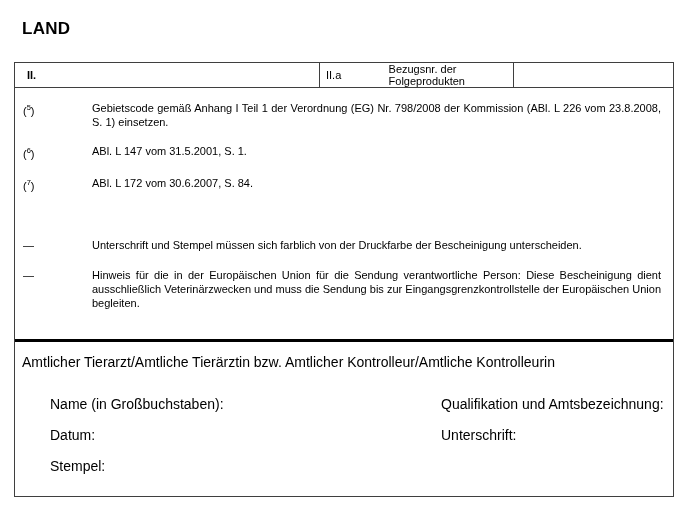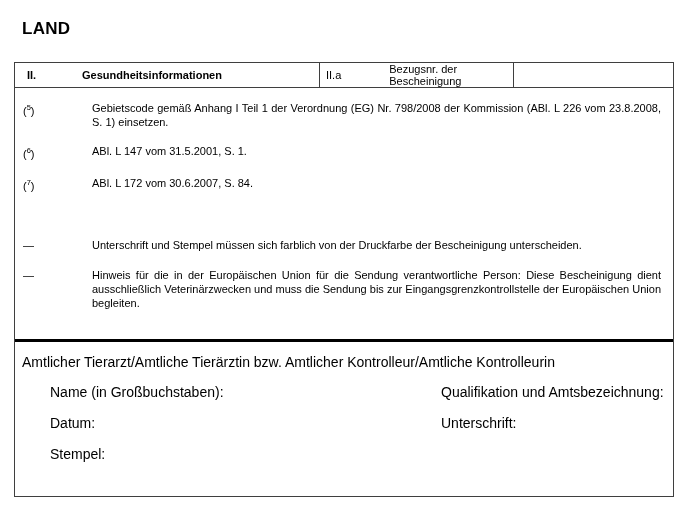--- a/index.html
+++ b/index.html
@@ -124,43 +124,42 @@
 
   
   .sig-sec {
     flex: 1;
     border-top: 3px solid #000000;
     box-sizing: border-box;
     font-size: 14px;
     line-height: 14px;
   }
   .sig-heading { margin: 13px 0 0 7px; }
-  .sig-rows { margin: 16px 0 0 35px; }
+  .sig-rows { margin: 28px 0 0 35px; }
   .sig-row { display: flex; margin-bottom: 17px; }
   .sig-left { width: 391px; }
   .sig-right { flex: 1; }
 </style>
 </head>
 <body>
 
 <div class="page">
 
   <div class="land">LAND</div>
 
 
   <div class="cert-box">
 
     <div class="hdr">
       <div class="cell c1">
         <span class="num">II.</span>
-        <span class="lbl">Gesundheitsinformationen</span>
       </div>
       <div class="cell c2">
         <span class="num">II.a</span>
-        <span>Bezugsnr. der Bescheinigung</span>
+        <span>Bezugsnr. der Folgeprodukten</span>
       </div>
     </div>
 
     <div class="body-sec">
 
       <div class="fn-row">
         <span class="marker"><span>(</span><sup>5</sup><span>)</span></span>
         <span class="txt">Gebietscode gemäß Anhang I Teil 1 der Verordnung (EG) Nr. 798/2008 der Kommission (ABl. L 226 vom 23.8.2008, S. 1) einsetzen.</span>
       </div>
 

